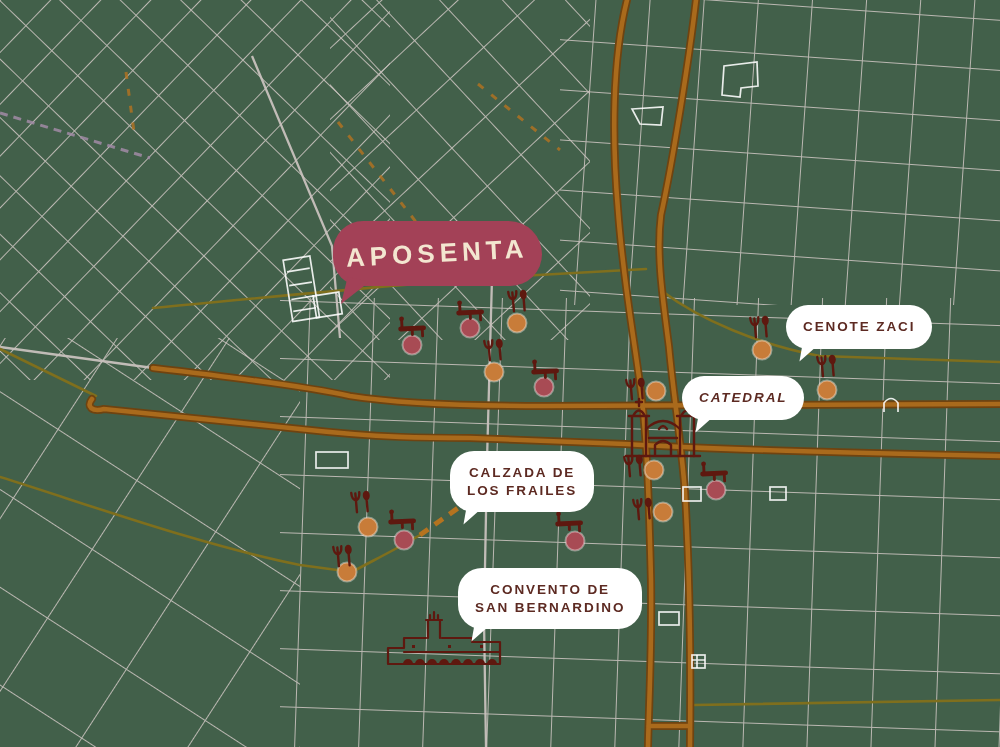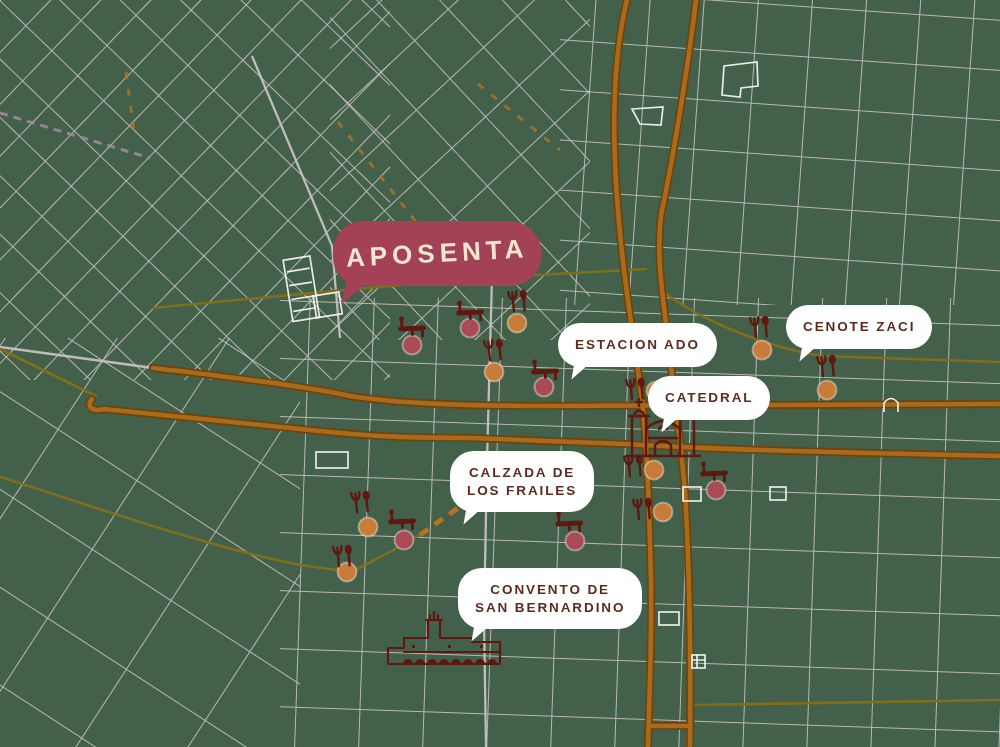--- a/index.html
+++ b/index.html
@@ -216,24 +216,21 @@
           <circle cx="575" cy="541" r="9.5" class="dot dot-hotel"></circle>
           <use href="#sym-hotel" x="554" y="509.5" width="30" height="23"></use>
         </g>
       </g>
   </svg>
 
   <div class="brand-bubble" style="left: 333px; top: 221px;">
     <span class="brand-text">APOSENTA</span>
   </div>
 
-  <div class="bubble" style="left: 558px; top: 315px;">
-    <span>ESTACION ADO</span>
-  </div>
-  <div class="bubble" style="left: 648px; top: 368px;">
+  <div class="bubble" style="left: 682px; top: 368px; font-style: italic;">
     <span>CATEDRAL</span>
   </div>
   <div class="bubble" style="left: 786px; top: 297px;">
     <span>CENOTE ZACI</span>
   </div>
   <div class="bubble" style="left: 458px; top: 560px;">
     <div>CONVENTO DE</div>
     <div>SAN BERNARDINO</div>
   </div>
   <div class="bubble" style="left: 450px; top: 443px;">

